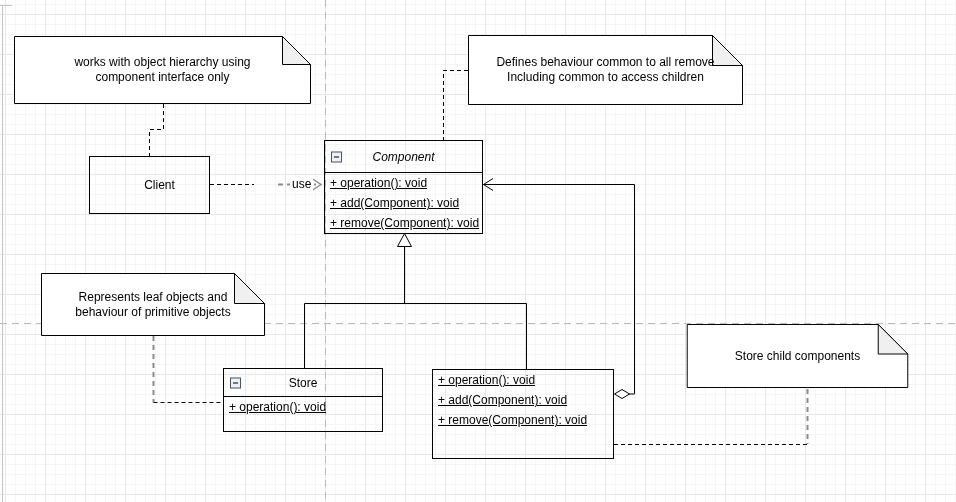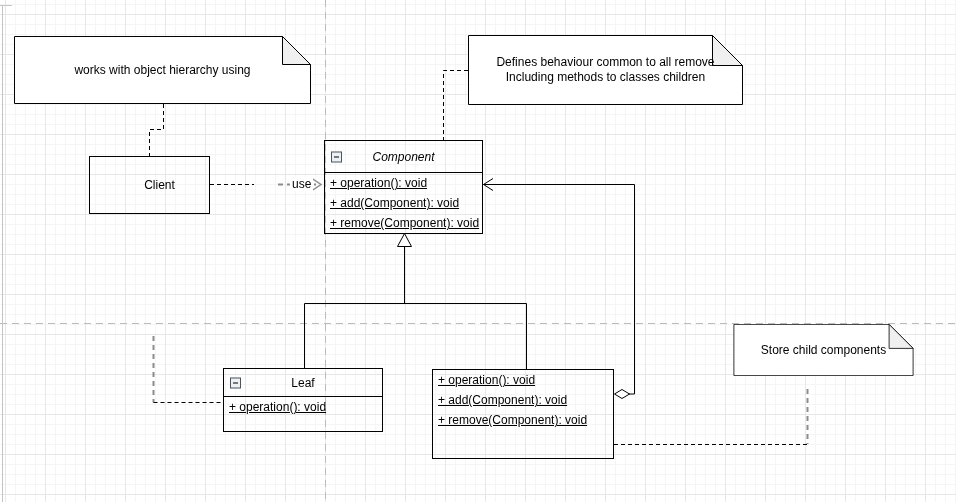--- a/index.html
+++ b/index.html
@@ -59,36 +59,47 @@
     <path d="M0,5.5 H12" stroke="#c4c4c4" stroke-width="1" fill="none"></path>
   </svg>
 
   <div class="note" style="left:14px;top:36px;width:297px;height:68px;">
     <svg viewBox="0 0 297 68">
       <polygon points="0.5,0.5 268.5,0.5 296.5,28.5 296.5,67.5 0.5,67.5" fill="#ffffff" stroke="#000" stroke-width="1"></polygon>
       <polygon points="268.5,0.5 296.5,28.5 268.5,28.5" fill="#f0f0f0" stroke="#000" stroke-width="1"></polygon>
     </svg>
     <div class="note-text">
       <span>works with object hierarchy using</span>
+      <span>component interface only</span>
     </div>
   </div>
 
   <div class="note" style="left:468px;top:35px;width:275px;height:70px;">
     <svg viewBox="0 0 275 70">
       <polygon points="0.5,0.5 244.5,0.5 274.5,30.5 274.5,69.5 0.5,69.5" fill="#ffffff" stroke="#000" stroke-width="1"></polygon>
       <polygon points="244.5,0.5 274.5,30.5 244.5,30.5" fill="#f0f0f0" stroke="#000" stroke-width="1"></polygon>
     </svg>
     <div class="note-text">
       <span>Defines behaviour common to all remove</span>
-      <span>Including methods to classes children</span>
+      <span>Including common to access children</span>
     </div>
   </div>
 
+  <div class="note" style="left:41px;top:273px;width:224px;height:63px;">
+    <svg viewBox="0 0 224 63">
+      <polygon points="0.5,0.5 193.5,0.5 223.5,30.5 223.5,62.5 0.5,62.5" fill="#ffffff" stroke="#000" stroke-width="1"></polygon>
+      <polygon points="193.5,0.5 223.5,30.5 193.5,30.5" fill="#f0f0f0" stroke="#000" stroke-width="1"></polygon>
+    </svg>
+    <div class="note-text">
+      <span>Represents leaf objects and</span>
+      <span>behaviour of primitive objects</span>
+    </div>
+  </div>
 
-  <div class="note" style="left:711px;top:324px;width:225px;height:52px;text-decoration:underline;">
+  <div class="note" style="left:685px;top:324px;width:225px;height:64px;text-decoration:underline;">
     <svg viewBox="0 0 225 65">
       <polygon points="0.5,0.5 194.5,0.5 224.5,30.5 224.5,64.5 0.5,64.5" fill="#ffffff" stroke="#000" stroke-width="1"></polygon>
       <polygon points="194.5,0.5 224.5,30.5 194.5,30.5" fill="#f0f0f0" stroke="#000" stroke-width="1"></polygon>
     </svg>
     <div class="note-text">
       <span>Store child components</span>
     </div>
   </div>
 
   <div class="plain-box" style="left:89px;top:156px;width:121px;height:58px;padding-left:20px;">
@@ -105,21 +116,21 @@
     <div class="uml-row">+ operation(): void</div>
     <div class="uml-row">+ add(Component): void</div>
     <div class="uml-row">+ remove(Component): void</div>
   </div>
 
   <div class="uml" style="left:223px;top:368px;width:160px;height:64px;">
     <div class="uml-header" style="height:27px;">
       <span class="collapse">
           <span class="minus"></span>
         </span>
-      <span class="uml-title">Leaf</span>
+      <span class="uml-title">Store</span>
     </div>
     <div class="uml-row">+ operation(): void</div>
   </div>
 
   <div class="uml" style="left:432px;top:369px;width:182px;height:90px;">
     <div class="uml-row">+ operation(): void</div>
     <div class="uml-row">+ add(Component): void</div>
     <div class="uml-row">+ remove(Component): void</div>
   </div>
 

